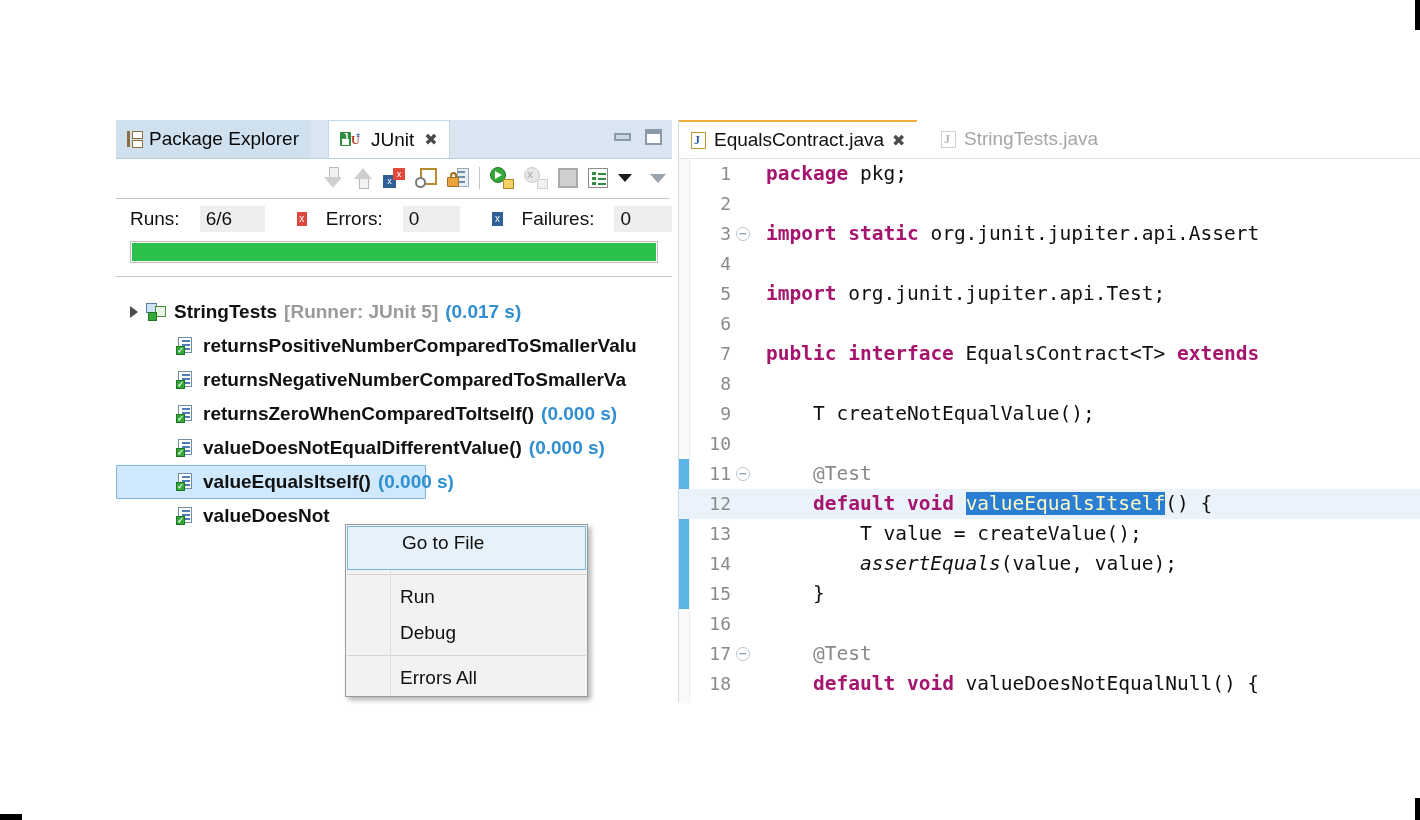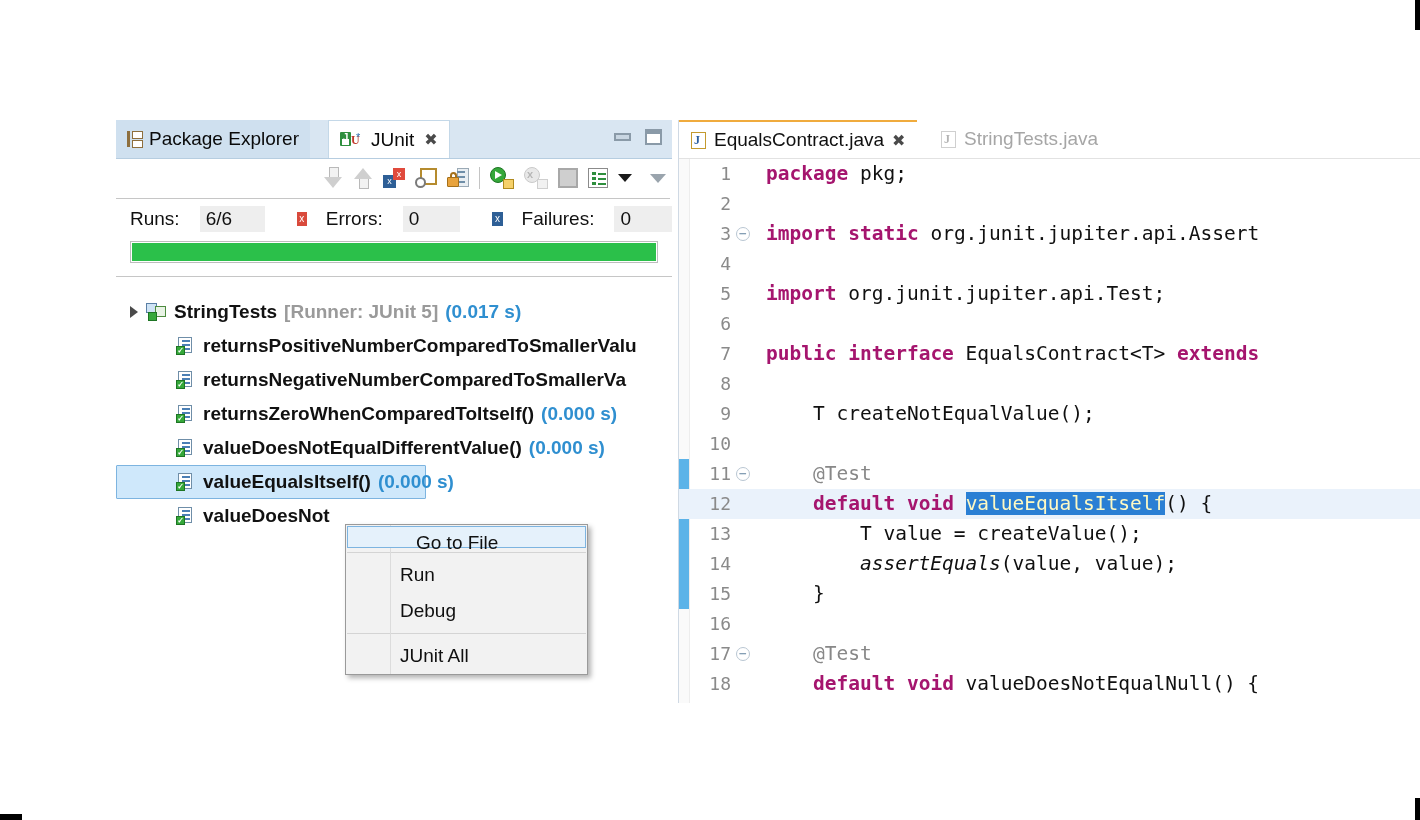--- a/index.html
+++ b/index.html
@@ -118,21 +118,21 @@
   .ic-test .chk{position:absolute;left:0;bottom:0;width:9px;height:9px;background:#35a83a;border:1px solid #1e7524;box-sizing:border-box;color:#fff;font-size:8px;line-height:7px;text-align:center;}
   .tname{color:#111;}
   .tmuted{color:#9a9a9a;margin-left:7px;}
   .ttime{color:#2f8fd0;margin-left:7px;}
 
   
   #ctxmenu{position:absolute;left:229px;top:404px;width:241px;background:#f2f2f2;
            border:1px solid #9a9a9a;box-shadow:3px 3px 5px rgba(0,0,0,.30);z-index:60;}
   #ctxmenu .gutter{position:absolute;left:0;top:0;bottom:0;width:44px;border-right:1px solid #dcdcdc;}
   .mi{position:relative;height:36px;line-height:36px;padding-left:54px;font-size:19px;color:#101010;box-sizing:border-box;}
-  .mi.hl{background:#e5f1fb;border:1px solid #7db4e0;margin:1px;height:22px;line-height:32px;padding-left:68px;}
+  .mi.hl{background:#e5f1fb;border:1px solid #7db4e0;margin:1px;height:44px;line-height:32px;padding-left:54px;}
   .mi-sep{height:1px;background:#d4d4d4;margin:4px 1px;}
 
   
   #editor-view{position:absolute;left:562px;top:0;width:742px;height:583px;background:#fff;
                border-left:1px solid #cfd9e4;overflow:hidden;}
   .ed-tabbar{height:38px;background:#fff;position:relative;border-bottom:1px solid #e2e2e2;}
   .etab{position:absolute;top:0;height:38px;display:flex;align-items:center;gap:8px;padding:0 12px;
         box-sizing:border-box;font-size:19px;white-space:nowrap;}
   .etab.active{left:0;background:#fff;border-top:2px solid #f0ab3d;color:#101010;}
   .etab.inactive{left:250px;color:#a6a6a6;}
@@ -340,21 +340,21 @@
   </div>
 
   <div id="ctxmenu">
     <div class="gutter"></div>
     <div id="ctx-items">
         <div class="mi hl">Go to File</div>
         <div class="mi-sep"></div>
         <div class="mi">Run</div>
         <div class="mi">Debug</div>
         <div class="mi-sep"></div>
-        <div class="mi">JUnit All</div>
+        <div class="mi">Errors All</div>
       </div>
   </div>
 
   <div id="editor-view">
     <div class="ed-tabbar">
       <div class="etab active">
         <span class="ico ic-java">
             <span class="pg"></span>
             <span class="jj">J</span>
           </span>

